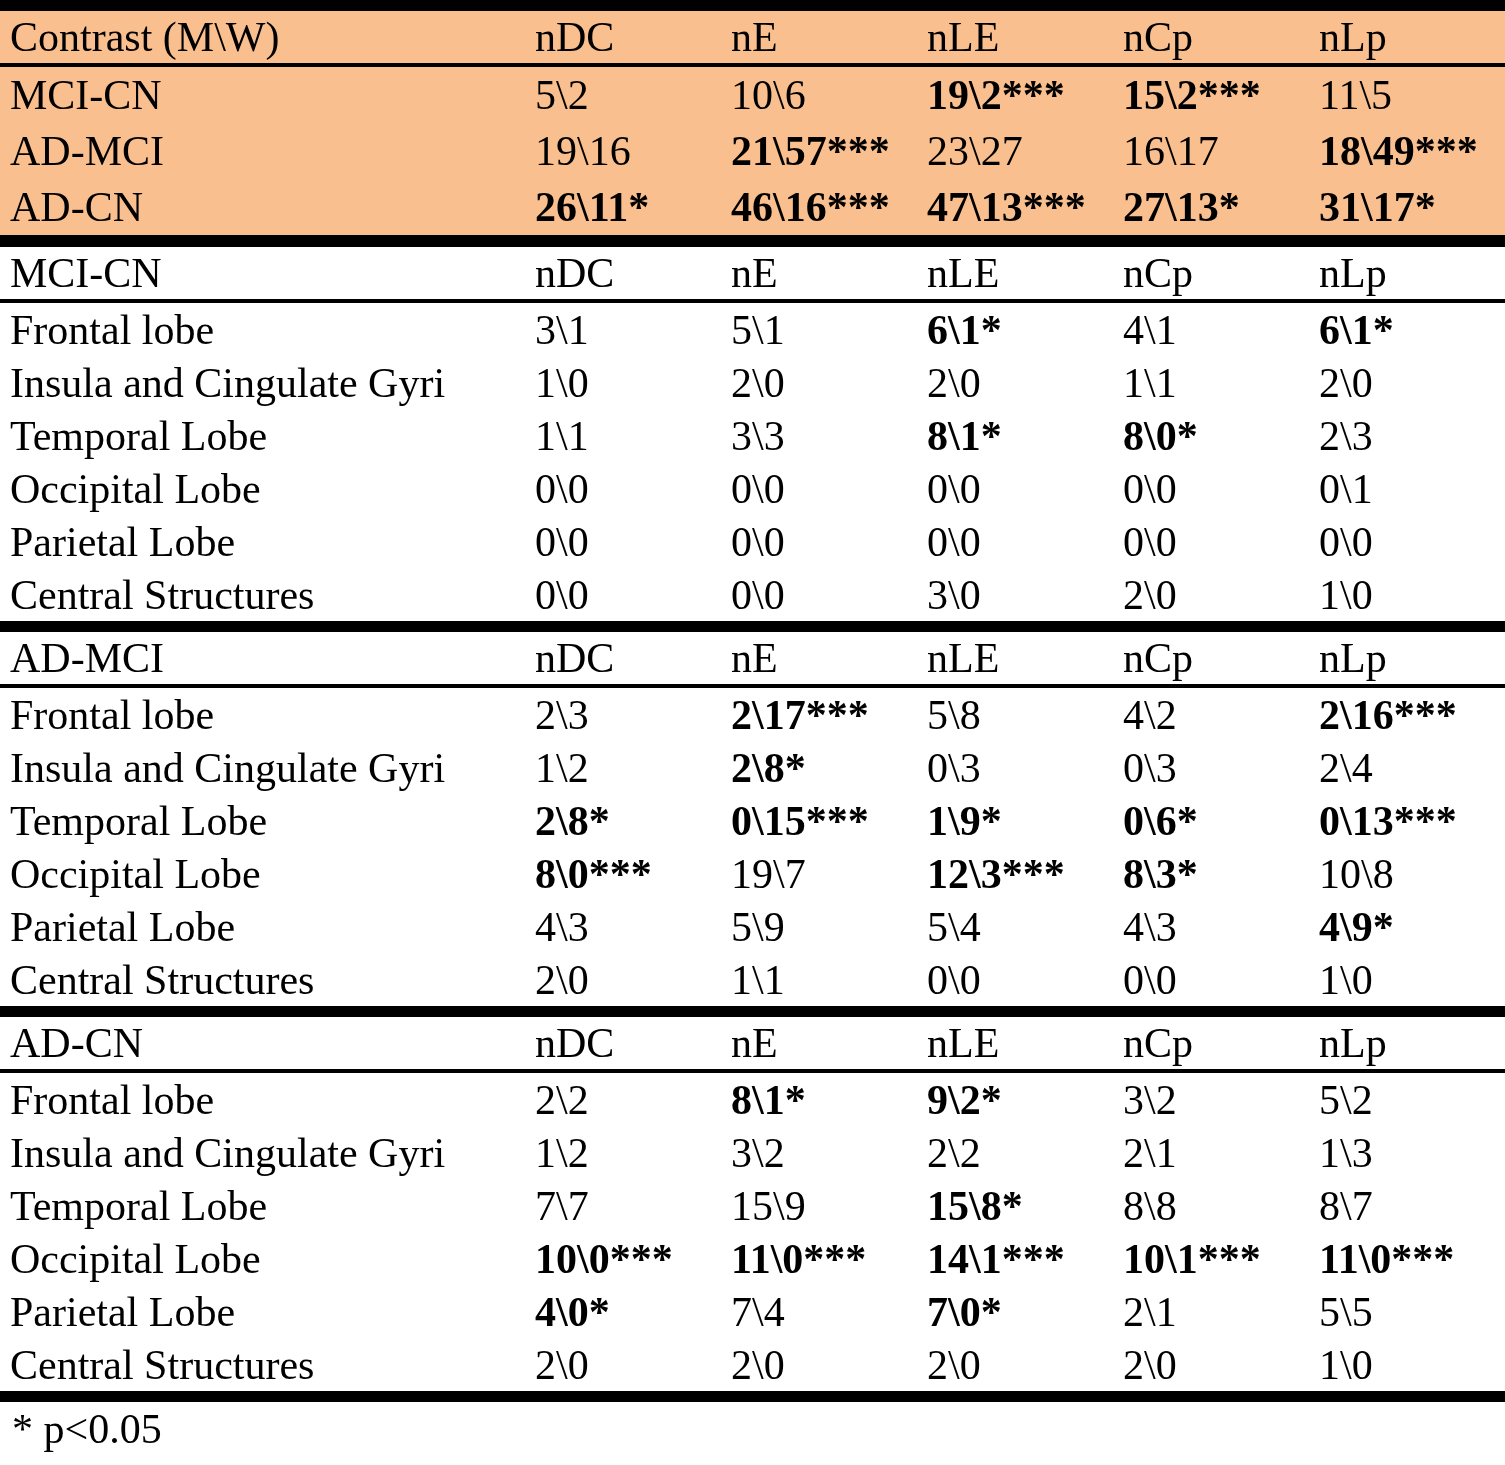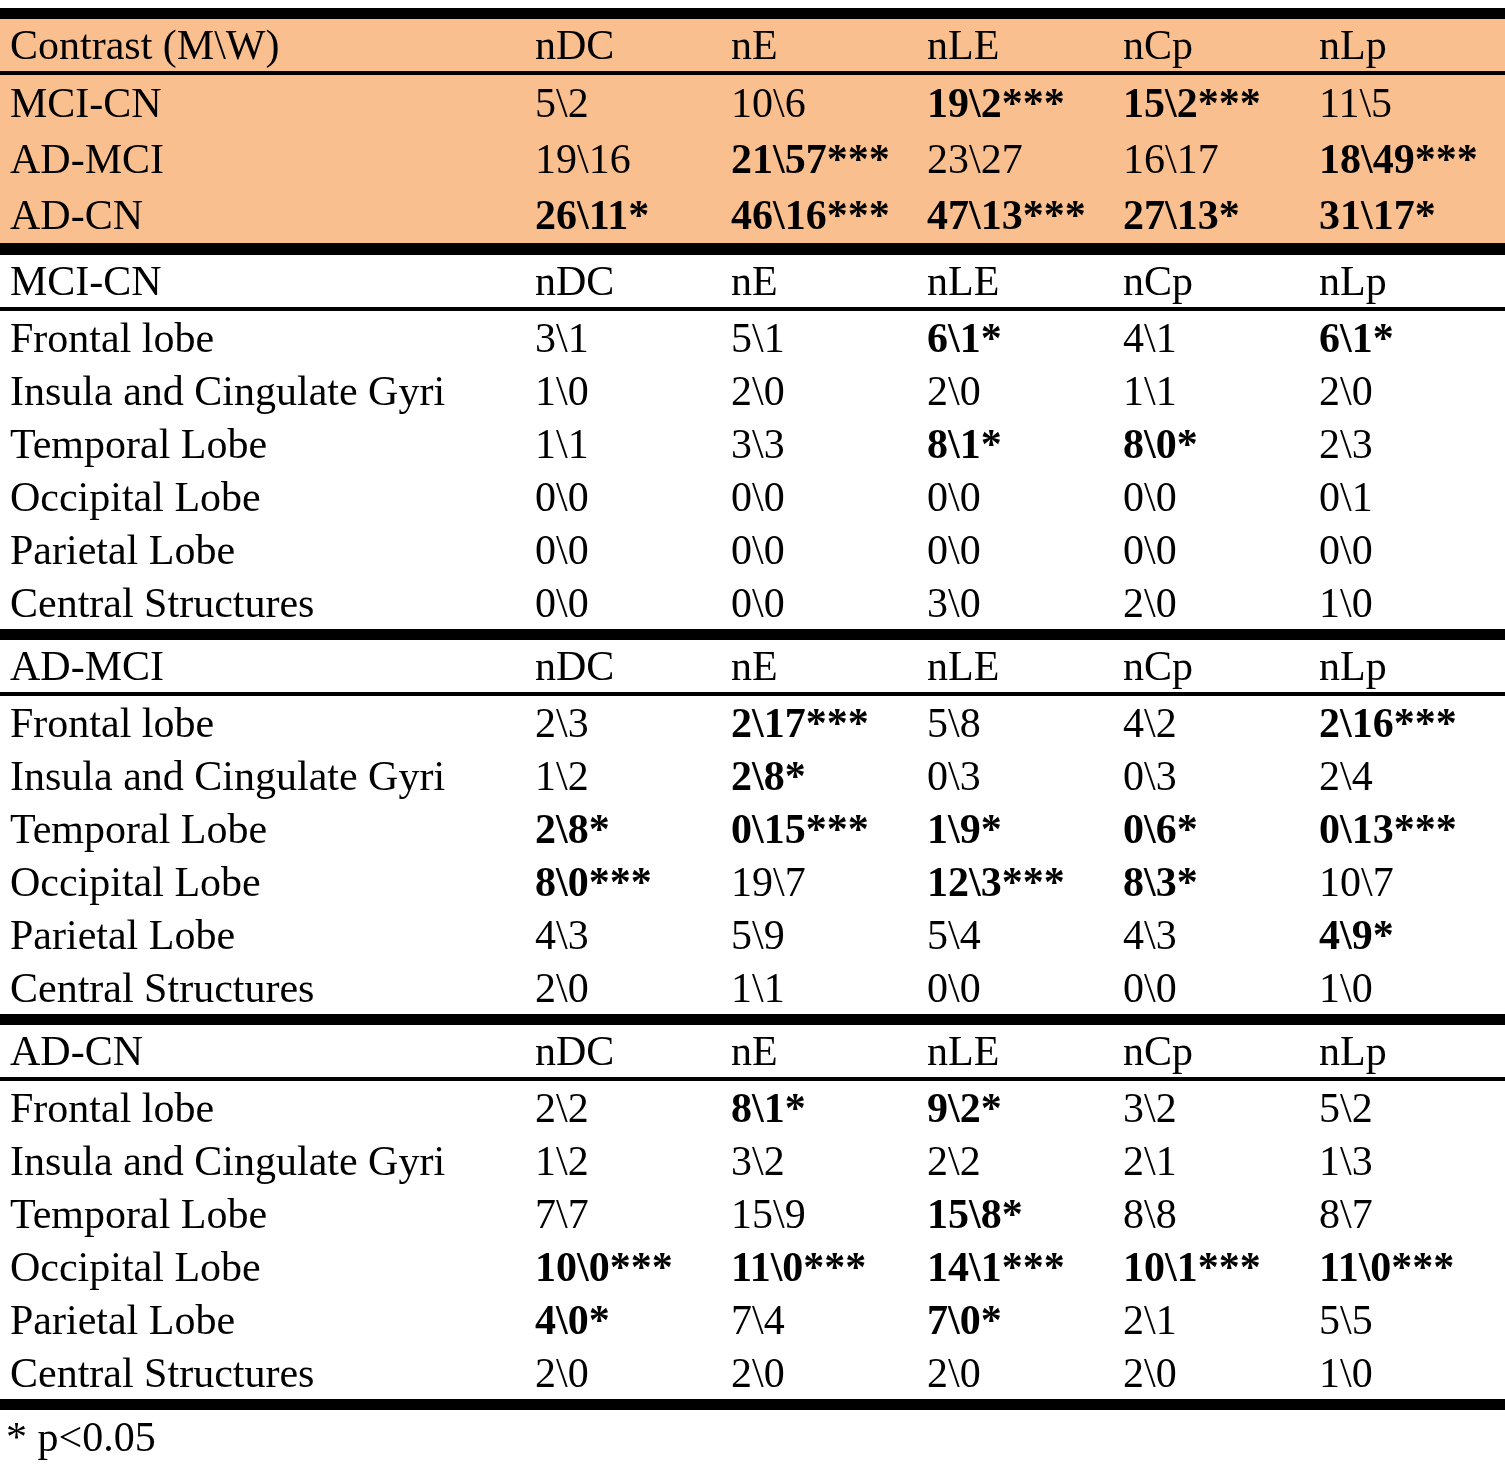--- a/index.html
+++ b/index.html
@@ -15,21 +15,20 @@
     height: 1465px;
     overflow: hidden;
   }
   .page {
     width: 1505px;
   }
   table.results {
     border-collapse: collapse;
     table-layout: fixed;
     width: 1505px;
-    margin-top: 8px;
     border-top: 11px solid #000;
     border-radius: 15px;
   }
   col.c-label { width: 520px; }
   col.c-val   { width: 196px; }
   col.c-val-last { width: 201px; }
 
   td {
     padding: 0;
     vertical-align: middle;
@@ -57,21 +56,21 @@
 
   .bold { font-weight: 700; font-family: Liberation Serif, serif; }
 
   .footnotes {
     display: flex;
     align-items: center;
     height: 53px;
     width: 1505px;
   }
   .fn-left {
-    padding-left: 6px;
+    padding-left: 12px;
     flex: 0 0 525px;
   }
   .fn-right {
     flex: 1 1 auto;
   }
 </style>
 </head>
 <body>
 
 <div class="page">
@@ -212,21 +211,21 @@
           <td class="value bold">1\9*</td>
           <td class="value bold">0\6*</td>
           <td class="value bold">0\13***</td>
         </tr>
         <tr class="data-row">
           <td class="label">Occipital Lobe</td>
           <td class="value bold">8\0***</td>
           <td class="value">19\7</td>
           <td class="value bold">12\3***</td>
           <td class="value bold">8\3*</td>
-          <td class="value">10\7</td>
+          <td class="value">10\8</td>
         </tr>
         <tr class="data-row">
           <td class="label">Parietal Lobe</td>
           <td class="value">4\3</td>
           <td class="value">5\9</td>
           <td class="value">5\4</td>
           <td class="value">4\3</td>
           <td class="value bold">4\9*</td>
         </tr>
         <tr class="data-row">

